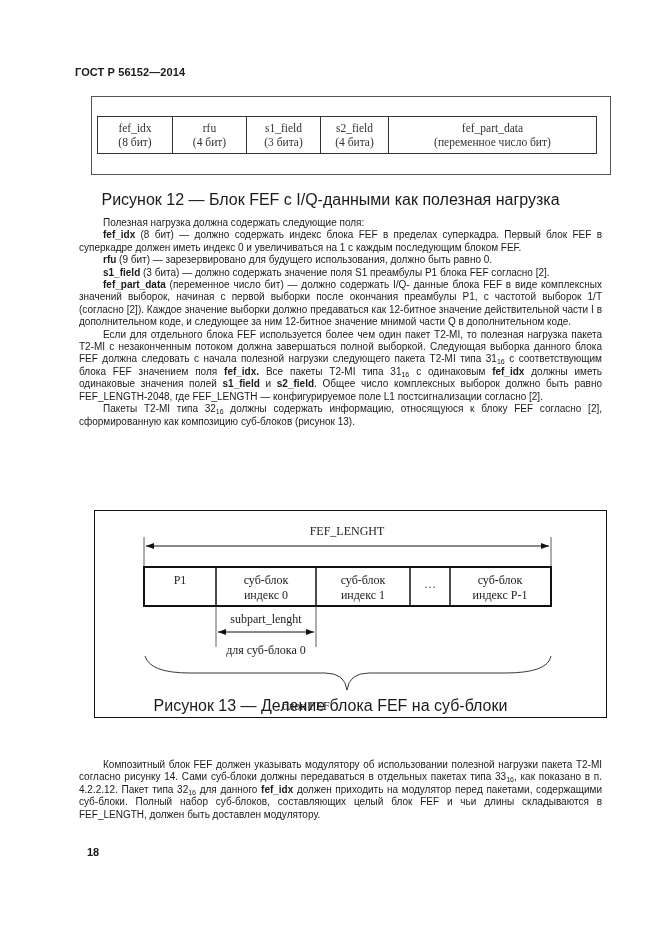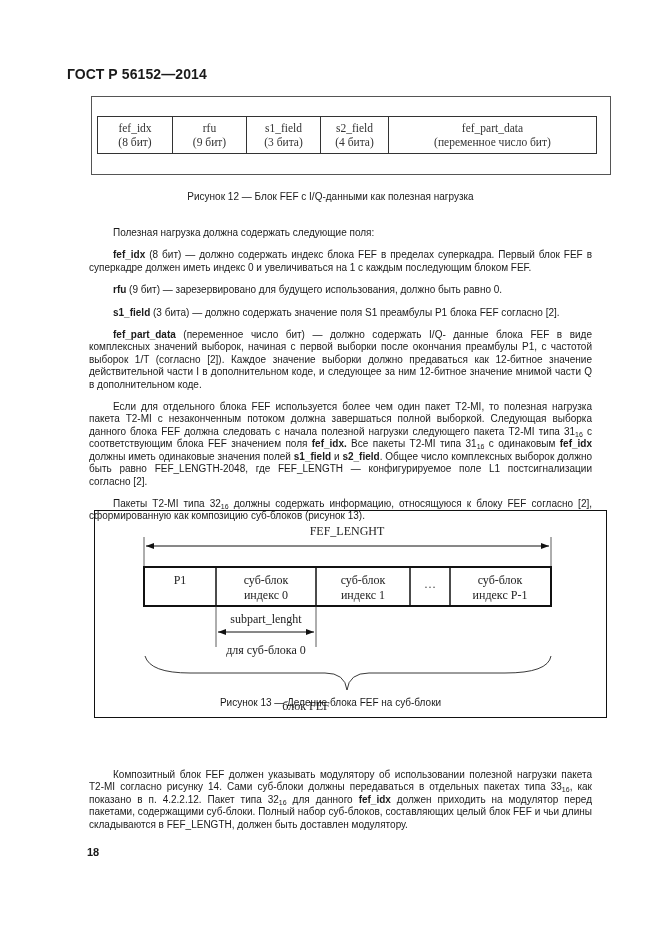--- a/index.html
+++ b/index.html
@@ -1,30 +1,30 @@
 <!DOCTYPE html>
 <html><head>
   <meta charset="utf-8">
   <style>
     html, body { margin: 0; padding: 0; background: #ffffff; }
     body { width: 661px; height: 935px; position: relative; overflow: hidden; color: #1a1a1a; }
     .page { position: absolute; left: 0; top: 0; width: 661px; height: 935px; font-family: "Liberation Sans", sans-serif; }
-    .header { position: absolute; left: 67px; top: 66px; font-size: 14px; font-weight: bold; letter-spacing: 0.1px; }
+    .header { position: absolute; left: 75px; top: 66px; font-size: 11px; font-weight: bold; letter-spacing: 0.1px; }
     .page-num { position: absolute; left: 79px; top: 846px; font-size: 11px; font-weight: bold; margin-left: 8px; }
 
     
     .fig12-frame { position: absolute; left: 91px; top: 96px; width: 520px; height: 79px; border: 1px solid #555; box-sizing: border-box; }
     .fig12-table { position: absolute; left: 97px; top: 116px; width: 500px; height: 38px; display: flex; border: 1px solid #333; box-sizing: border-box; font-family: "Liberation Serif", serif; font-size: 11.5px; color: #333; }
     .fig12-cell { border-right: 1px solid #333; display: flex; flex-direction: column; align-items: center; justify-content: center; line-height: 14px; text-align: center; }
     .fig12-cell:last-child { border-right: none; }
-    .caption { position: absolute; left: 0; width: 661px; text-align: center; font-size: 10px; }
+    .caption { position: absolute; left: 0; width: 661px; text-align: center; font-size: 16px; }
 
     
     .text-block { position: absolute; left: 79px; width: 523px; font-size: 10px; line-height: 12.4px; text-align: justify; }
-    .text-block p { margin: 10px; }
+    .text-block p { margin: 0; }
     .indent { text-indent: 24px; }
     .heading { font-weight: bold; }
     sub { font-size: 7px; vertical-align: -2px; line-height: 0; }
 
     
     .fig13-frame { position: absolute; left: 94px; top: 510px; width: 513px; height: 208px; border: 1.5px solid #111; box-sizing: border-box; }
     .fig13-svg { position: absolute; left: 0; top: 0; }
     .serif { font-family: "Liberation Serif", serif; }
   </style>
 </head>
@@ -35,21 +35,21 @@
   <div class="header">ГОСТ Р 56152—2014</div>
 
   <div class="fig12-frame"></div>
   <div class="fig12-table">
     <div class="fig12-cell" style="width:74px">
       <span>fef_idx</span>
       <span>(8 бит)</span>
     </div>
     <div class="fig12-cell" style="width:73px">
       <span>rfu</span>
-      <span>(9 бит)</span>
+      <span>(4 бит)</span>
     </div>
     <div class="fig12-cell" style="width:73px">
       <span>s1_field</span>
       <span>(3 бита)</span>
     </div>
     <div class="fig12-cell" style="width:67px">
       <span>s2_field</span>
       <span>(4 бита)</span>
     </div>
     <div class="fig12-cell" style="flex:1">

